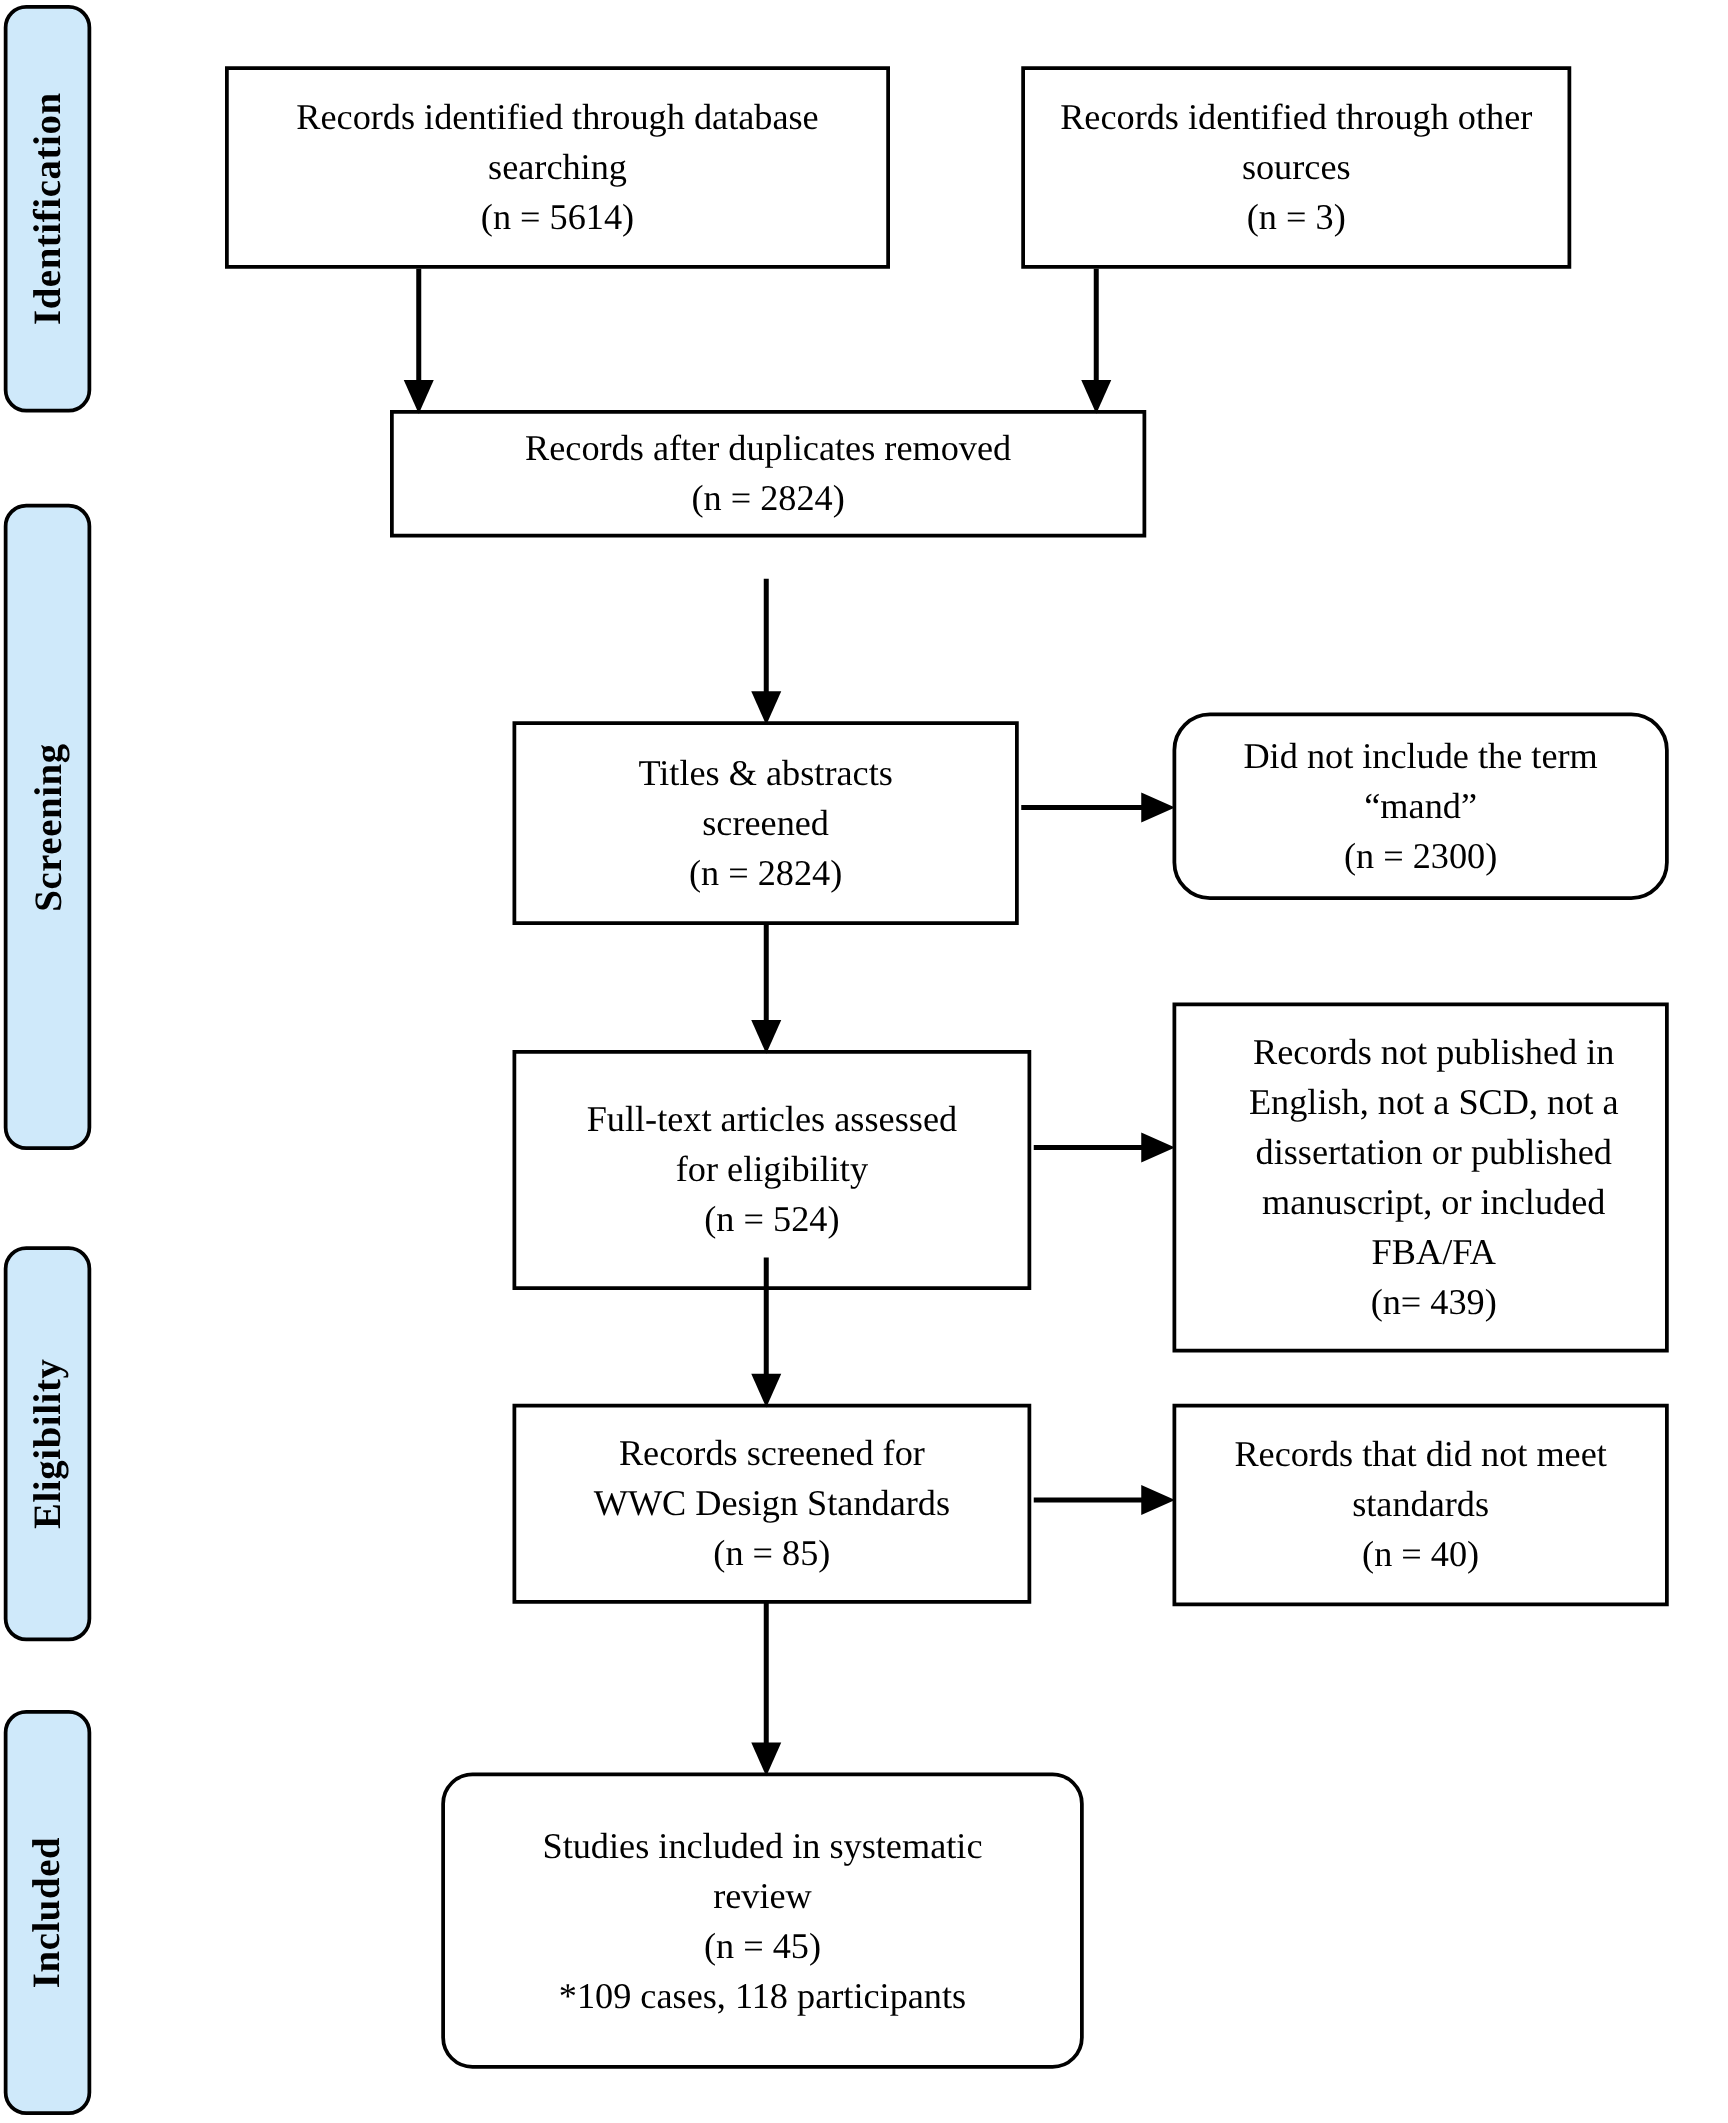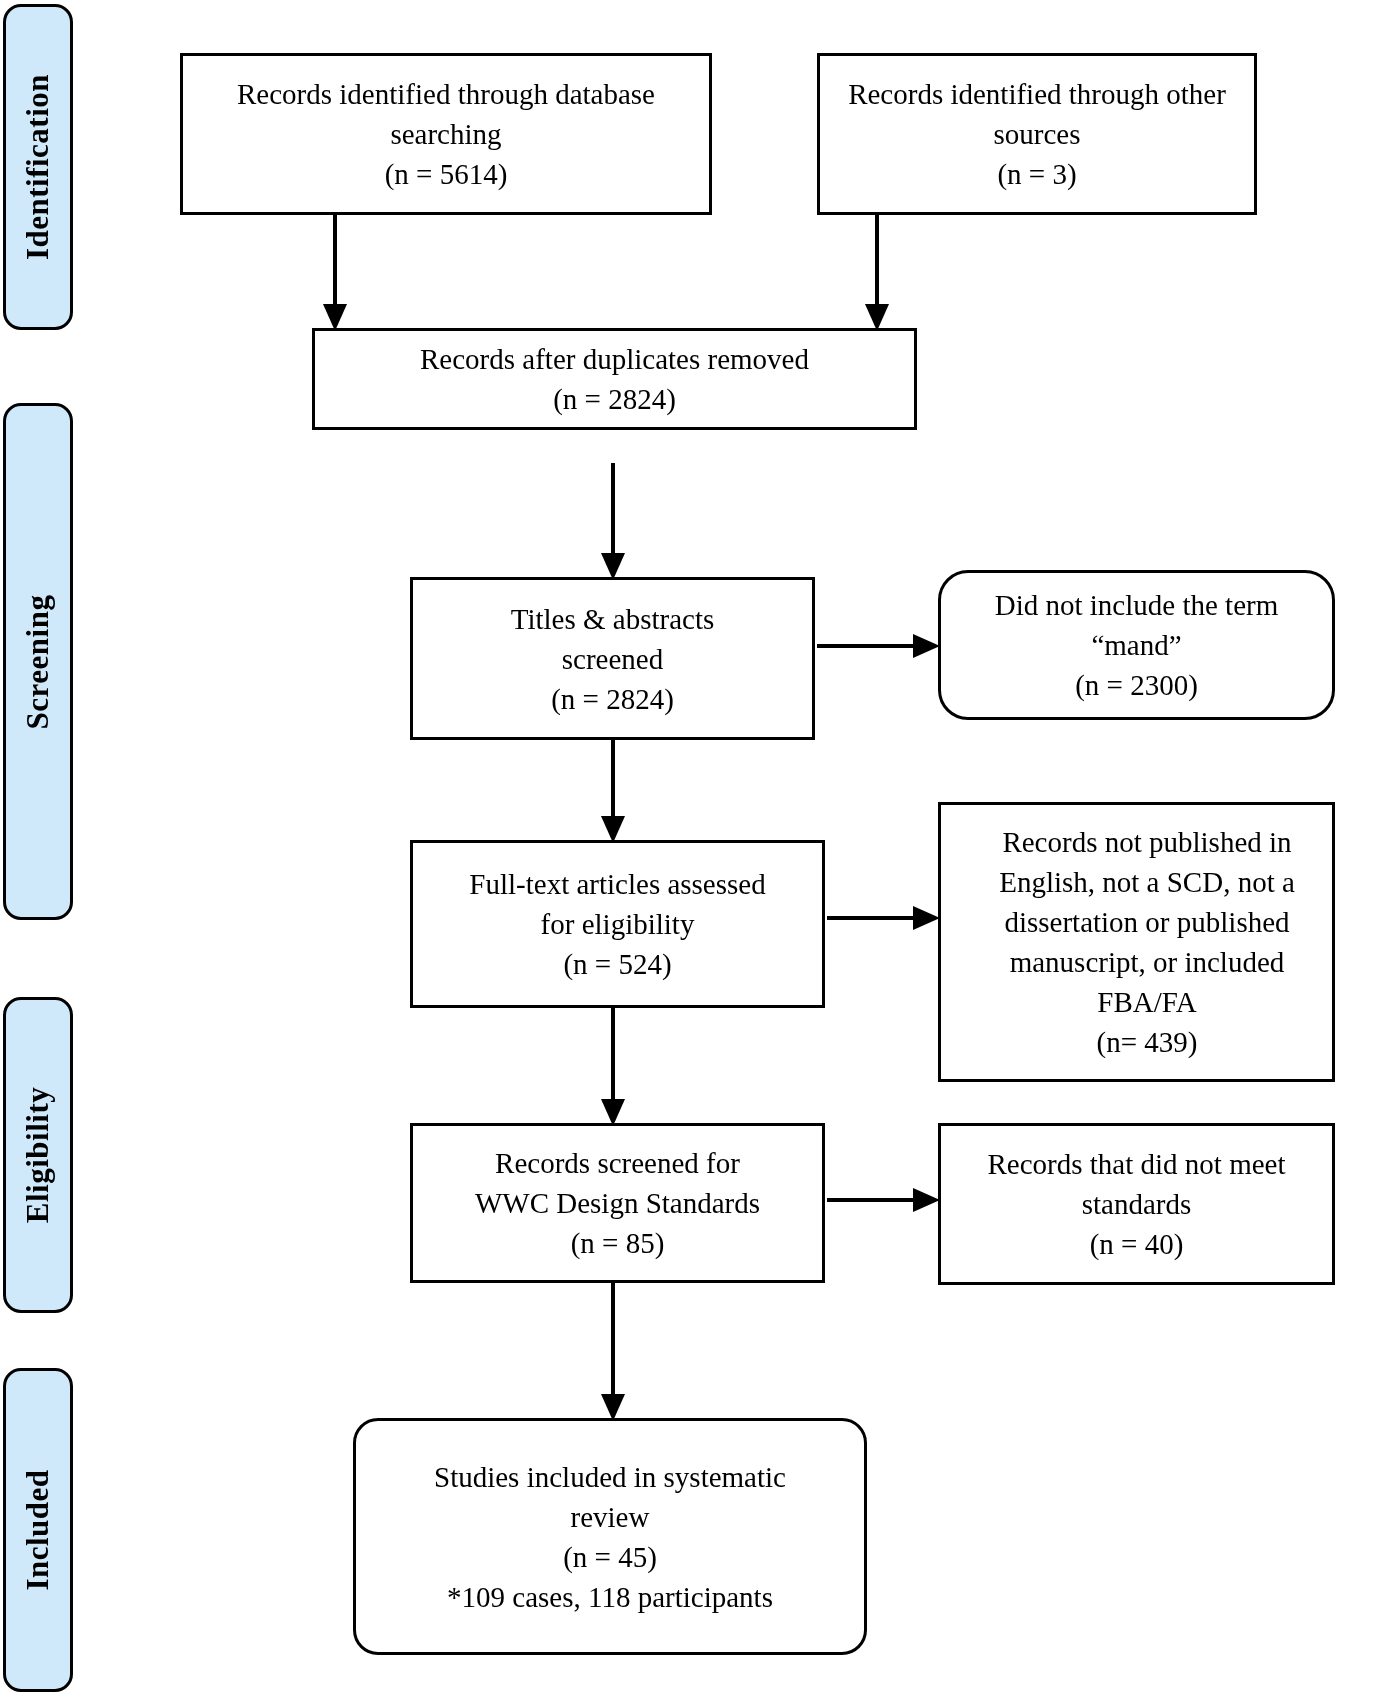--- a/index.html
+++ b/index.html
@@ -56,21 +56,21 @@
   .node span {
     white-space: pre-line;
     font-size: 29px;
     line-height: 40px;
   }
   .node-database   { left: 180px; top: 53px;   width: 532px; height: 162px; }
   .node-other      { left: 793px; top: 53px;   width: 440px; height: 162px; margin-left: 24px; }
   .node-duplicates { left: 312px; top: 328px;  width: 605px; height: 102px; }
   .node-titles     { left: 410px; top: 577px;  width: 405px; height: 163px; }
   .node-mand       { left: 938px; top: 570px;  width: 397px; height: 150px; border-radius: 30px; }
-  .node-fulltext   { left: 410px; top: 840px;  width: 415px; height: 168px; }
+  .node-fulltext   { left: 410px; top: 840px;  width: 415px; height: 192px; }
   .node-notpub     { left: 938px; top: 802px;  width: 397px; height: 280px; padding-left: 21px; }
   .node-wwc        { left: 410px; top: 1123px; width: 415px; height: 160px; }
   .node-standards  { left: 938px; top: 1123px; width: 397px; height: 162px; }
   .node-final      { left: 353px; top: 1418px; width: 514px; height: 237px; border-radius: 25px; }
 
   
   .arrow-v { position: absolute; width: 24px; }
   .arrow-v .shaft {
     position: absolute;
     left: 50%;

